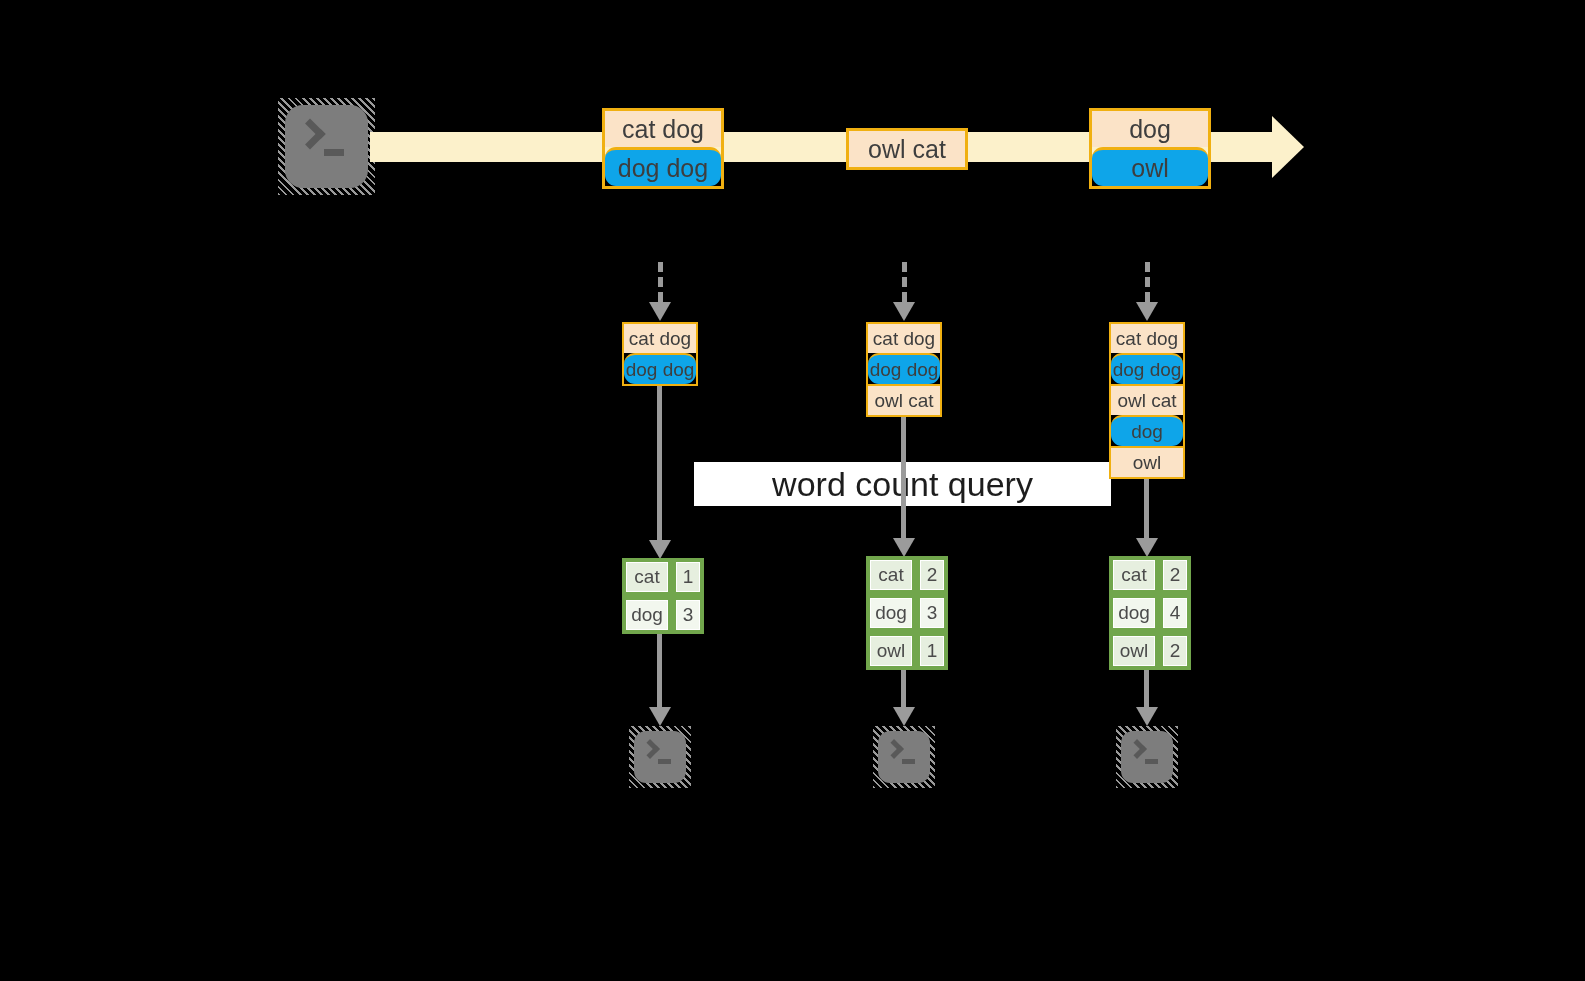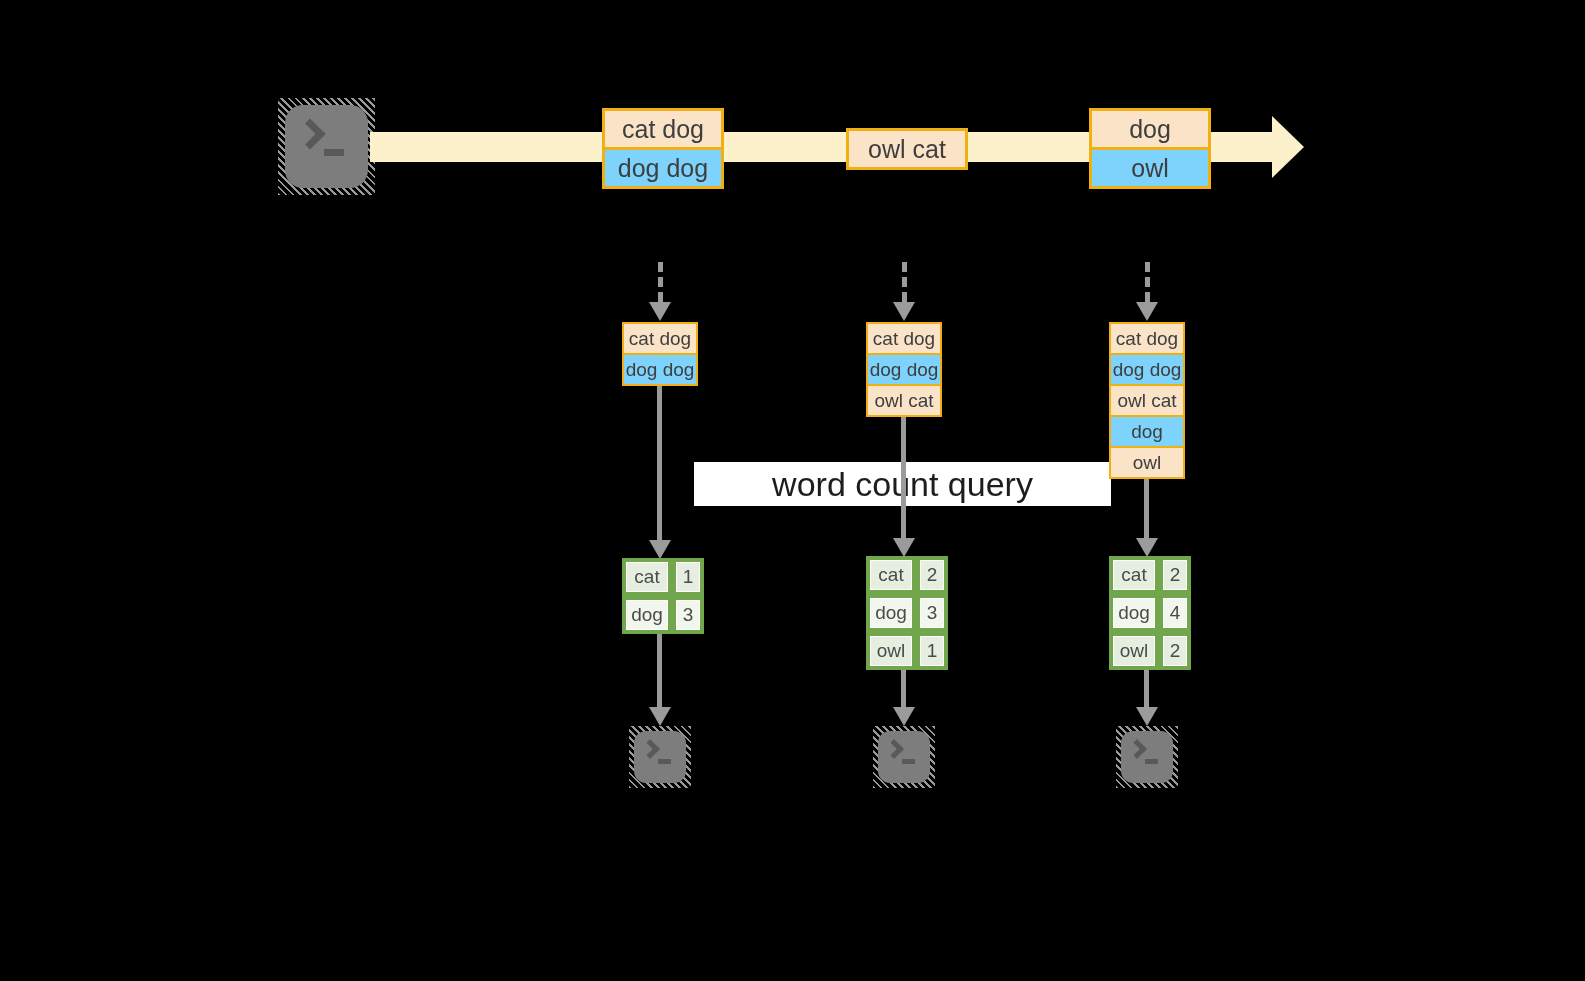--- a/index.html
+++ b/index.html
@@ -28,21 +28,21 @@
   .band-head{position:absolute;left:1272px;top:116px;width:0;height:0;z-index:1;
     border-top:31px solid transparent;border-bottom:31px solid transparent;border-left:32px solid #fcf1cb;}
   
   .obox{position:absolute;border:3px solid #f0b011;z-index:3;}
   .orow{width:116px;height:36px;line-height:36px;text-align:center;font-size:25px;color:#3e3e3e;}
   .orow + .orow{border-top:3px solid #f0b011;}
   .srow{width:72px;height:29px;line-height:29px;text-align:center;font-size:19px;color:#3e3e3e;}
   .srow + .srow{border-top:2px solid #f0b011;}
   .obox.stack{border-width:2px;}
   .peach{background:#fbe3c7;}
-  .cream{background:#7dd3fc;}
+  .cream{background:#0ea5e9;border-radius:11px;}
   
   .vline{position:absolute;width:5px;background:#9b9b9b;z-index:2;}
   .vdash{position:absolute;width:0;border-left:5px dashed #9b9b9b;z-index:2;}
   .ahead{position:absolute;width:0;height:0;z-index:2;
     border-left:11px solid transparent;border-right:11px solid transparent;border-top:19px solid #9b9b9b;}
   
   .qband{position:absolute;left:694px;top:462px;width:417px;height:44px;background:#ffffff;z-index:2;
     display:flex;align-items:center;justify-content:center;font-size:34px;color:#1d1d1d;}
   
   .gtable{position:absolute;background:#71a64c;border:1px solid #71a64c;padding:3px;z-index:3;

